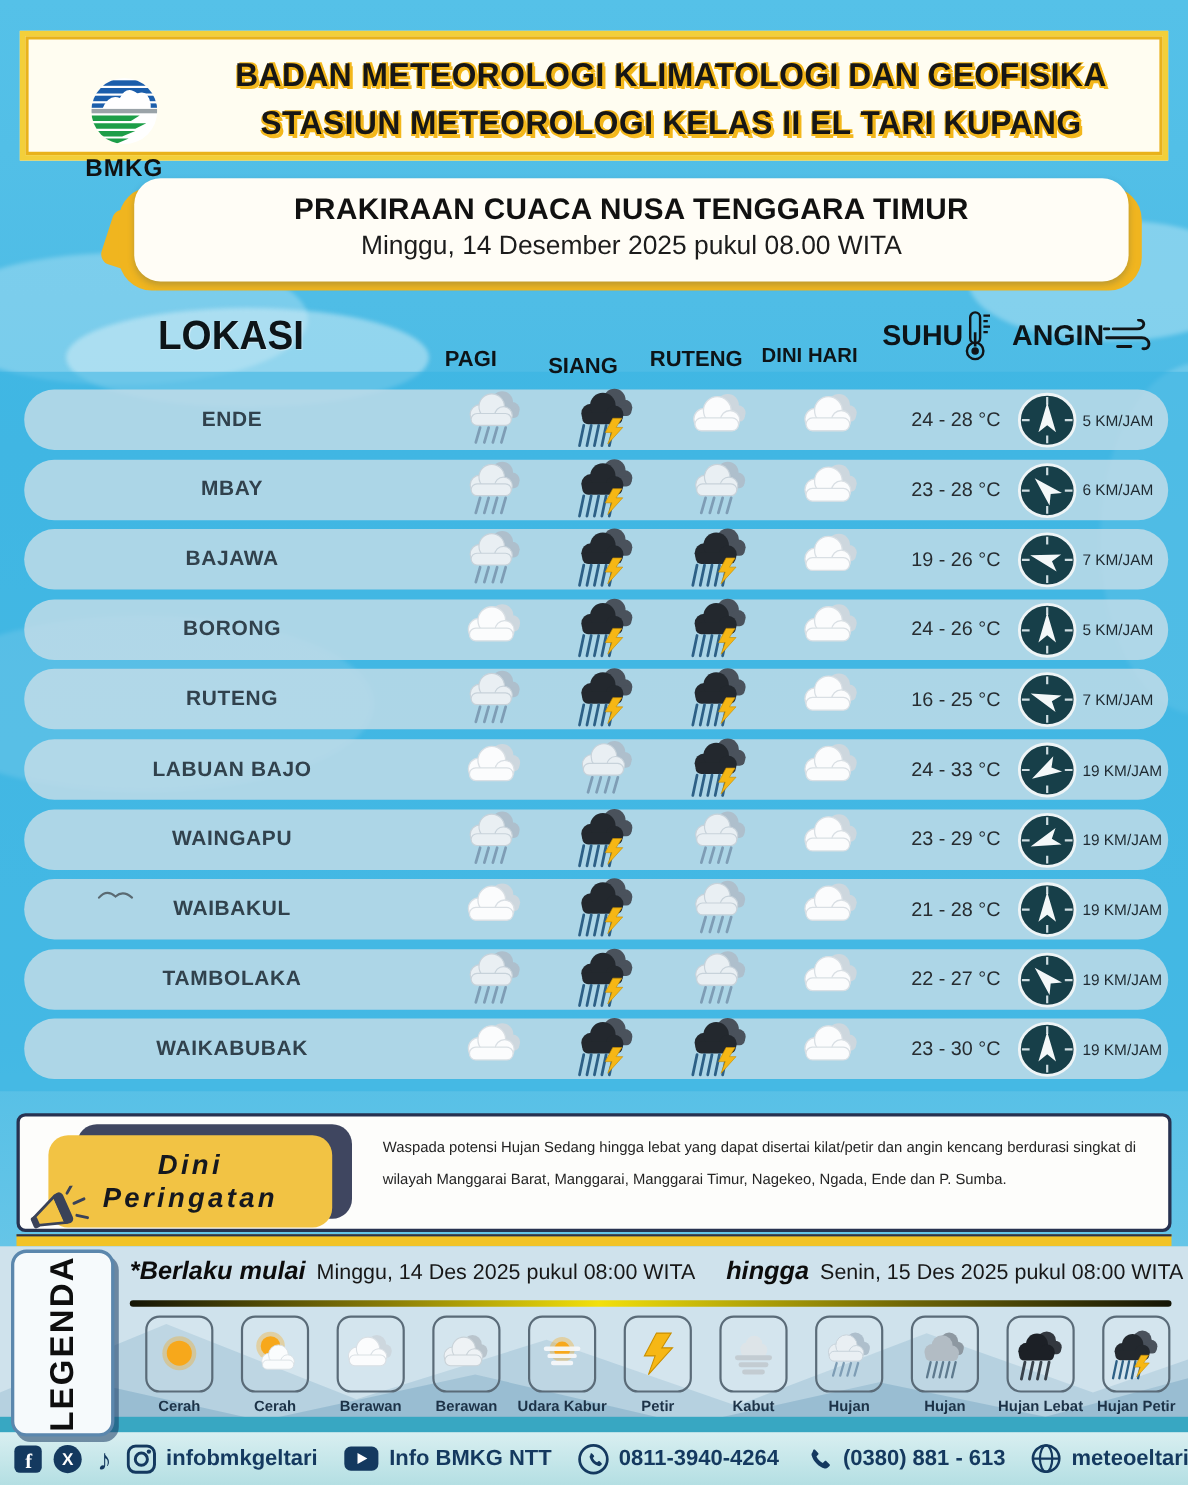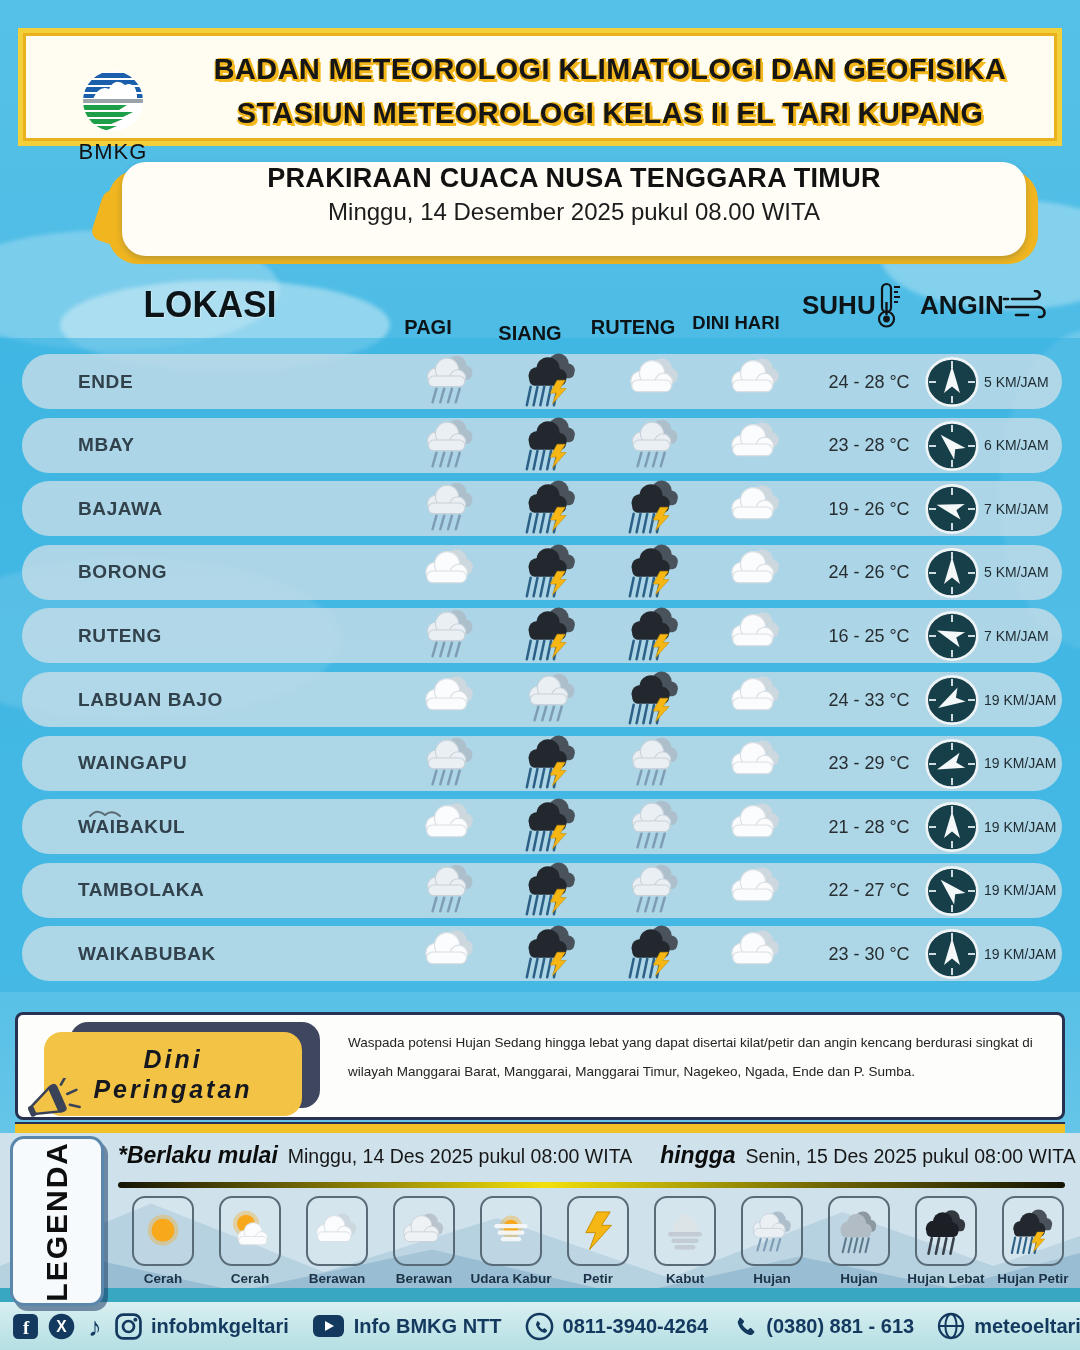--- a/index.html
+++ b/index.html
@@ -10,35 +10,35 @@
   
   .blob{position:absolute;border-radius:50%;filter:blur(2px);}
   
   .hdr{left:18px;top:28px;width:1044px;height:118px;background:#fffdf1;
        border:5px solid #f3cf3a;box-shadow:0 0 0 3px #e9b21c inset;box-sizing:border-box;}
   .hdr-title{position:absolute;left:150px;right:10px;top:14px;text-align:center;
        font-weight:800;font-size:30px;line-height:44px;color:#161616;letter-spacing:.5px;
        transform:scaleX(.96);transform-origin:center;
        text-shadow:3px 3px 0 #f3b71b,-1px 2px 0 #f3b71b,2px -1px 0 #f3b71b;}
   .logo{left:40px;top:36px;width:100px;text-align:center;}
-  .logo-txt{font-weight:400;font-size:22px;color:#111;margin-top:-2px;letter-spacing:1px;}
+  .logo-txt{font-weight:700;font-size:22px;color:#111;margin-top:-2px;letter-spacing:1px;}
   
   .banner-gold{left:108px;top:170px;width:930px;height:94px;border-radius:30px;background:#f0b51f;}
   .banner-gold2{left:96px;top:196px;width:60px;height:52px;background:#f0b51f;transform:rotate(18deg);border-radius:10px;}
   .banner{left:122px;top:162px;width:904px;height:94px;border-radius:24px;background:#fffdf6;
           box-shadow:0 3px 6px rgba(30,70,100,.25);text-align:center;}
-  .banner-title{margin-top:1px;font-size:27px;font-weight:800;color:#111;letter-spacing:.3px;}
+  .banner-title{margin-top:13px;font-size:27px;font-weight:800;color:#111;letter-spacing:.3px;}
   .banner-sub{margin-top:4px;font-size:24px;color:#1c1c1c;}
   
   .tablebg{left:0;top:338px;width:1080px;height:654px;background:rgba(54,178,226,.55);}
   .colhead{color:#0d1418;font-weight:800;}
   .row{position:absolute;left:22px;width:1040px;height:55px;border-radius:28px;
        background:rgba(196,221,232,.82);}
-  .row .loc{position:absolute;left:56px;width:290px;top:50%;transform:translateY(-50%);
-       font-size:19px;font-weight:600;color:#31424d;letter-spacing:.6px;}
+  .row .loc{position:absolute;left:44px;width:290px;top:50%;transform:translateY(-50%);
+       text-align:center;font-size:19px;font-weight:600;color:#31424d;letter-spacing:.6px;}
   .row .wicon{position:absolute;top:-6px;width:62px;height:66px;}
   .row .suhu{position:absolute;left:788px;width:118px;top:50%;transform:translateY(-50%);
        text-align:center;font-size:18px;color:#272d31;}
   .row .compass{position:absolute;left:903px;top:1px;width:54px;height:54px;}
   .row .angin{position:absolute;left:962px;width:104px;top:50%;transform:translateY(-50%);
        text-align:left;font-size:14px;color:#1f2a31;}
   
   .warnbox{left:15px;top:1012px;width:1050px;height:108px;background:#fdfdfb;
            border:3px solid #273250;border-radius:8px;box-sizing:border-box;}
   .warnbar{left:15px;top:1122px;width:1050px;height:11px;background:#f2c326;border-top:2px solid #273250;box-sizing:border-box;}

